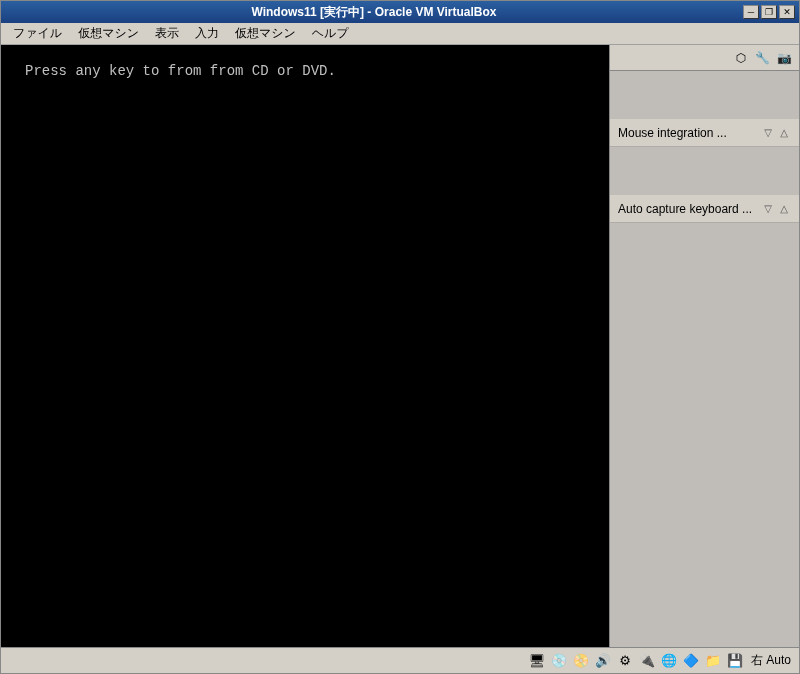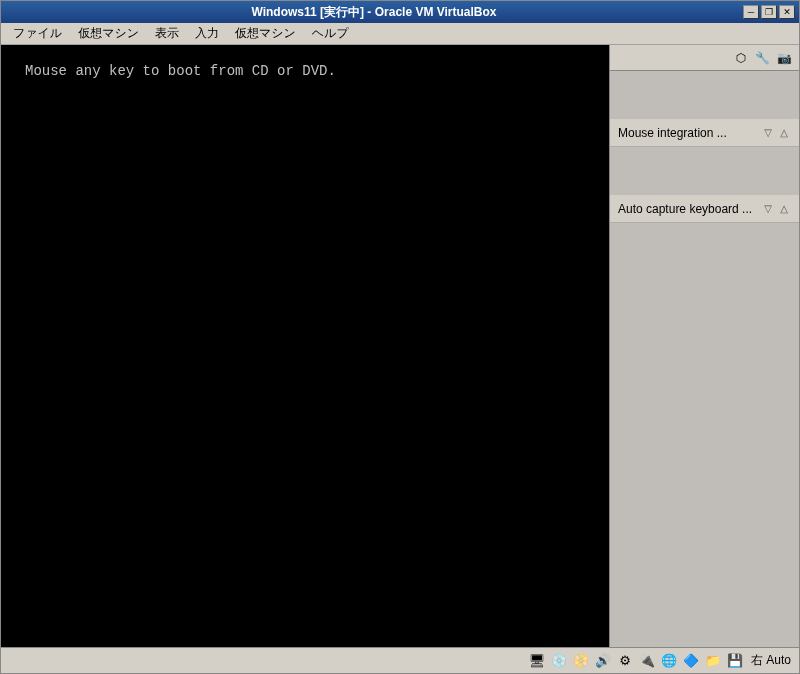--- a/index.html
+++ b/index.html
@@ -211,21 +211,21 @@
     <div class="menu-item">仮想マシン</div>
     <div class="menu-item">表示</div>
     <div class="menu-item">入力</div>
     <div class="menu-item">仮想マシン</div>
     <div class="menu-item">ヘルプ</div>
   </div>
 
   <div class="main-area">
 
     <div class="vm-screen">
-      <span class="vm-text">Mouse any key to boot from CD or DVD.</span>
+      <span class="vm-text">Press any key to from from CD or DVD.</span>
     </div>
 
     <div class="right-panel">
       <div class="panel-toolbar">
         <div class="panel-spacer"></div>
         <div class="panel-tool-btn" style="font-size:12px;">⬡</div>
         <div class="panel-tool-btn" style="font-size:12px;">🔧</div>
         <div class="panel-tool-btn" style="font-size:12px;">📷</div>
       </div>
       <div class="panel-item">

